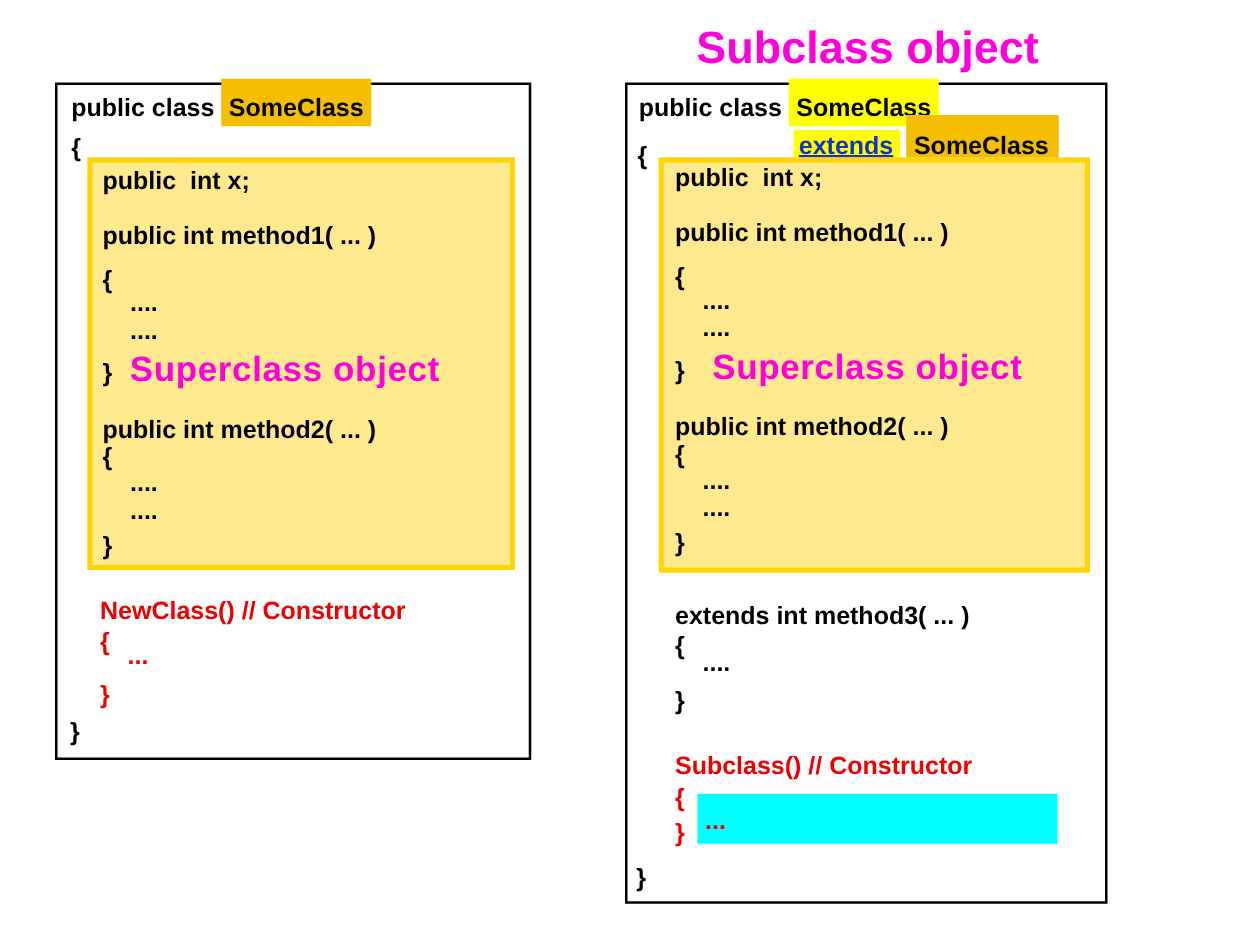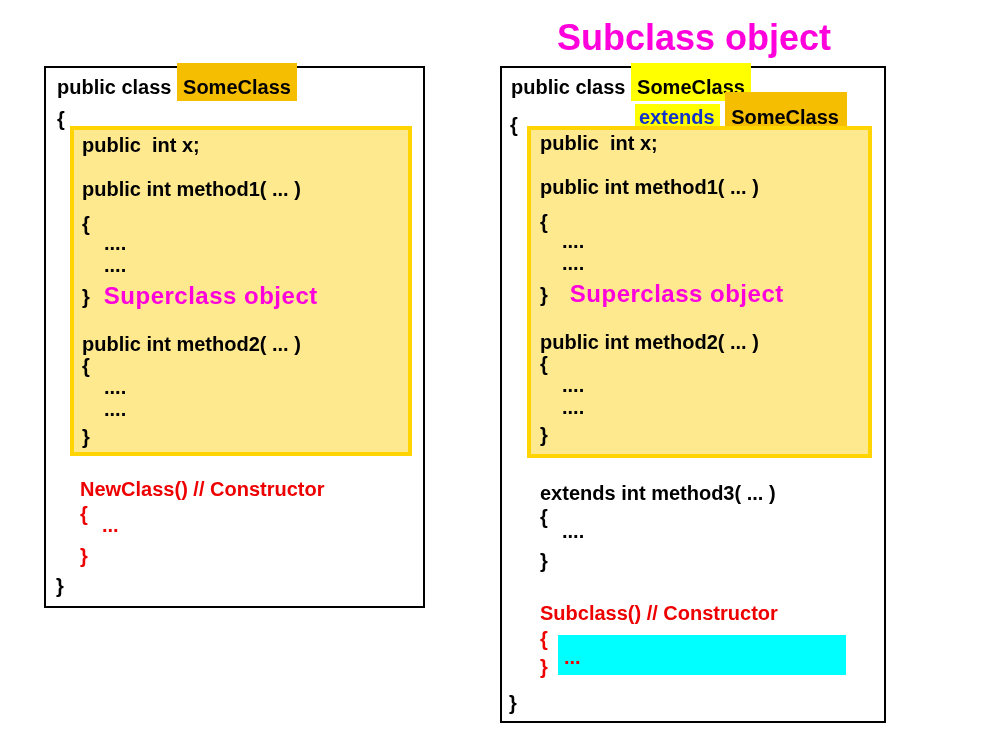--- a/index.html
+++ b/index.html
@@ -19,23 +19,23 @@
     position:absolute;left:500px;top:18px;width:388px;text-align:center;
     font-size:36px;line-height:40px;color:var(--c-magenta,#ff00dd);white-space:pre;
   }
   .membox{
     position:absolute;border:4px solid var(--c-border,#ffd400);
     background:var(--c-fill,#ffe98e);
   }
   .hl-gold{background:var(--c-gold,#f6be00);padding:13px 6px 3px 6px;}
   .hl-gold-tall{background:var(--c-gold,#f6be00);padding:14px 8px 5px 6px;}
   .hl-yellow{background:var(--c-yellow,#ffff00);padding:13px 6px 3px 6px;}
-  .hl-yellow-sm{background:var(--c-yellow,#ffff00);padding:2px 5px 2px 4px;}
+  .hl-yellow-sm{background:var(--c-yellow,#ffff00);padding:2px 5px 2px 4px;text-decoration:underline;}
   .sup-label{
-    font-size:24px;line-height:26px;letter-spacing:.5px;
+    font-size:28px;line-height:26px;letter-spacing:.5px;
     color:var(--c-magenta,#ff00dd);
     margin-top:42px;
   }
   .gap14{margin-left:14px;}
   .gap22{margin-left:22px;}
   .cyan-box{position:absolute;background:var(--c-cyan,#00ffff);}
 </style>
 </head>
 <body>
 

